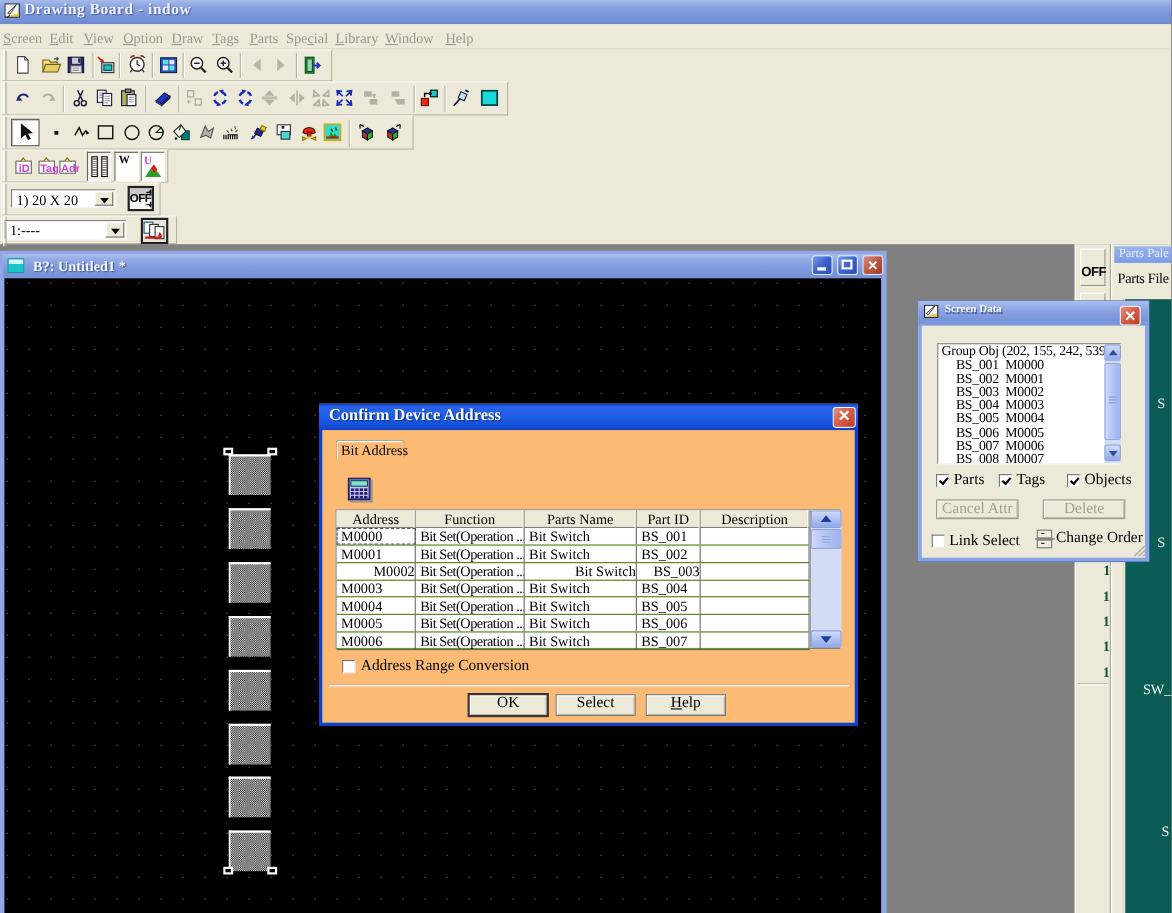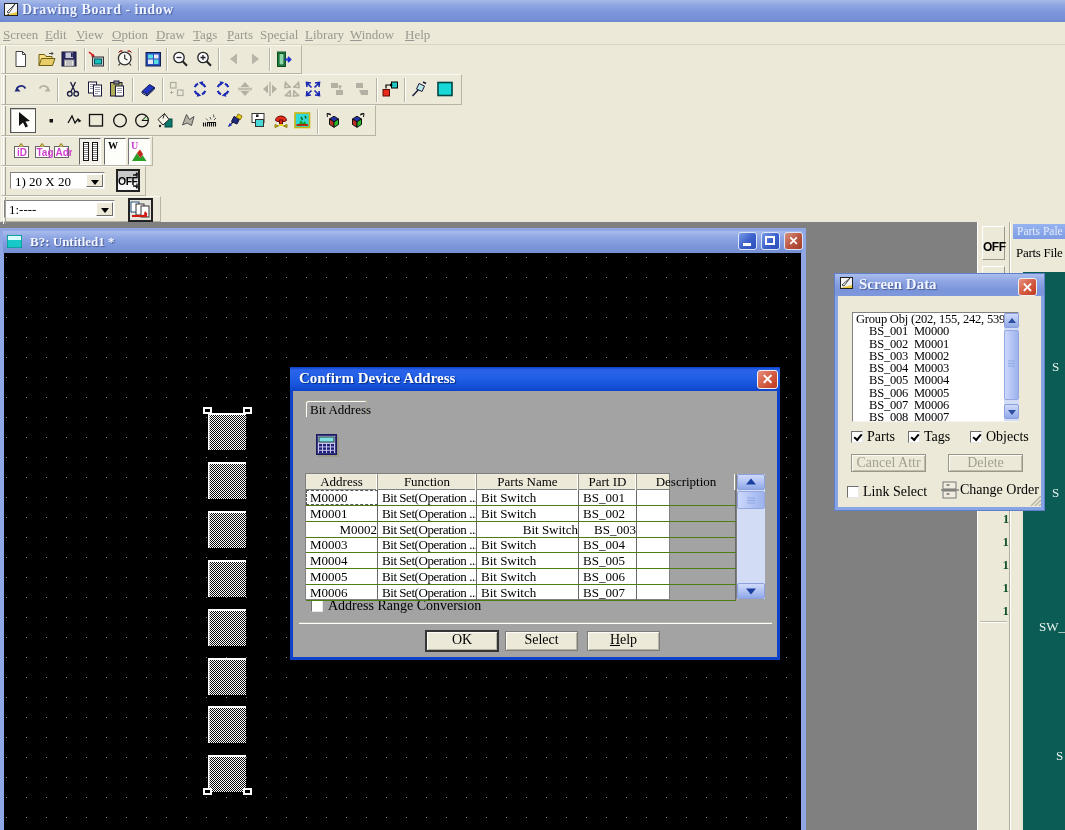--- a/index.html
+++ b/index.html
@@ -65,21 +65,21 @@
 
 .xpwin { position:absolute; }
 .xpclose { position:absolute; border-radius:3px; color:#fff; text-align:center; font-weight:bold;
   background:linear-gradient(135deg,#e89180 0%,#d6624a 45%,#c03a1e 100%); border:1px solid #f0f0f0; }
 
 
 #sdwin { left:835px; top:274px; width:209px; height:236px; background:#ece9d8;
   border:3px solid #87a5e4; border-top:none; box-shadow:0 0 0 1px #5f7fc8; }
 #sdtitle { position:absolute; left:-3px; top:0; width:209px; height:22px;
   background:linear-gradient(180deg,#aabded 0%,#8da5e4 35%,#7a94da 75%,#7f98dc 100%); }
-#sdtitle .txt { position:absolute; left:24px; top:2px; color:#f2f6ff; font-weight:bold; font-size:15px; text-shadow:1px 1px 1px #47598e; }
+#sdtitle .txt { position:absolute; left:24px; top:2px; color:#f2f6ff; font-weight:bold; font-size:10px; text-shadow:1px 1px 1px #47598e; }
 #sdlist { position:absolute; left:14px; top:38px; width:167px; height:110px; background:#fff;
   border:1px solid; border-color:#848280 #f4f3ee #f4f3ee #848280; font-size:12.5px; letter-spacing:-0.2px; line-height:12.3px; overflow:hidden; }
 #sdlist .ln { white-space:nowrap; padding-left:3px; }
 #sdlist .ln.ind { padding-left:16px; }
 .cb { position:absolute; width:12px; height:12px; background:#fff; border:1px solid; border-color:#707070 #e8e8e8 #e8e8e8 #707070; }
 .cbchk:after { content:""; position:absolute; left:2px; top:2px; width:6px; height:3px;
   border-left:2px solid #000; border-bottom:2px solid #000; transform:rotate(-50deg); }
 .cblabel { position:absolute; font-size:14px; color:#000; }
 .graybtn { position:absolute; background:#ece9d8; border:1px solid #9a9788;
   box-shadow:inset 1px 1px 0 #fbfaf6, inset -1px -1px 0 #c0bcab;
@@ -89,29 +89,29 @@
 .sbtrack { position:absolute; background:#d3dcf5; }
 .sbbtn { position:absolute; left:0; width:100%; border-radius:2px;
   background:linear-gradient(180deg,#cfdafc 0%,#b2c3f2 50%,#8fa8e8 100%); border:1px solid #8ba0dc; }
 .sbbtn:after { content:""; position:absolute; }
 .sbthumb { position:absolute; left:0; width:100%; border-radius:2px;
   background:linear-gradient(90deg,#cdd9fb 0%,#b8c8f6 40%,#9db3ee 100%); border:1px solid #93a8e0; }
 .sbup:after { left:3px; top:4px; border:4px solid transparent; border-bottom:5px solid #2c4da0; border-top:none; }
 .sbdn:after { left:3px; top:5px; border:4px solid transparent; border-top:5px solid #2c4da0; border-bottom:none; }
 
 
-#dlg { left:290px; top:367px; width:490px; height:293px; background:#a3a3a3;
+#dlg { left:290px; top:367px; width:490px; height:293px; background:#fdba74;
   border:3px solid #0f42c8; border-top:none; }
 #dlgtitle { position:absolute; left:-3px; top:-0px; width:490px; height:24px;
   background:linear-gradient(180deg,#0d3ec5 0%,#2a63ea 12%,#2160e6 45%,#1451d8 80%,#0f42c8 100%); }
 #dlgtitle .txt { position:absolute; left:9px; top:3px; color:#fff; font-weight:bold; font-size:15px; text-shadow:1px 1px 1px #052a80; }
 #dlgtab { position:absolute; left:12px; top:33px; width:63px; height:17px; font-size:13px; white-space:nowrap;
   border:1px solid #aca899; border-bottom:none; border-radius:3px 3px 0 0; padding:1px 0 0 4px;
   box-shadow:inset 1px 1px 0 #fff; }
-#dlgtable { position:absolute; left:12px; top:106px; width:365px; height:127px; background:#fff; border:1px solid #808080;font-family:Liberation Serif, serif; }
+#dlgtable { position:absolute; left:12px; top:96px; width:459px; height:127px; background:#fff; border:1px solid #808080;font-family:Liberation Serif, serif; }
 .thead { position:absolute; left:0; top:0; height:16px; width:100%; background:#ece9d8; border-bottom:1px solid #808080; }
 .thcell { position:absolute; top:0px; height:16px; font-size:13px; text-align:center; border-right:1px solid #989588; box-shadow:inset -1px 0 0 #fff; }
 .trow { position:absolute; left:0; height:16px; width:430px; border-bottom:1px solid #4d7c0f; }
 .tcell { position:absolute; top:0; height:15px; font-size:13px; padding:0px 0 0 4px; border-right:1px solid #6a6a6a; white-space:nowrap; overflow:hidden; }
 .btn { position:absolute; background:#ece9d8; border:1px solid #7e7c77;
   box-shadow:inset 1px 1px 0 #fdfcf9, inset -1px -1px 0 #b8b4a4;
   font-size:14px; color:#000; text-align:center; }
 #okbtn { border:2px solid #353535; box-shadow:inset 1px 1px 0 #fdfcf9, inset -1px -1px 0 #b8b4a4; }
 .groove { position:absolute; border-top:1px solid #bcb8a8; border-bottom:1px solid #fff; }
 </style>

